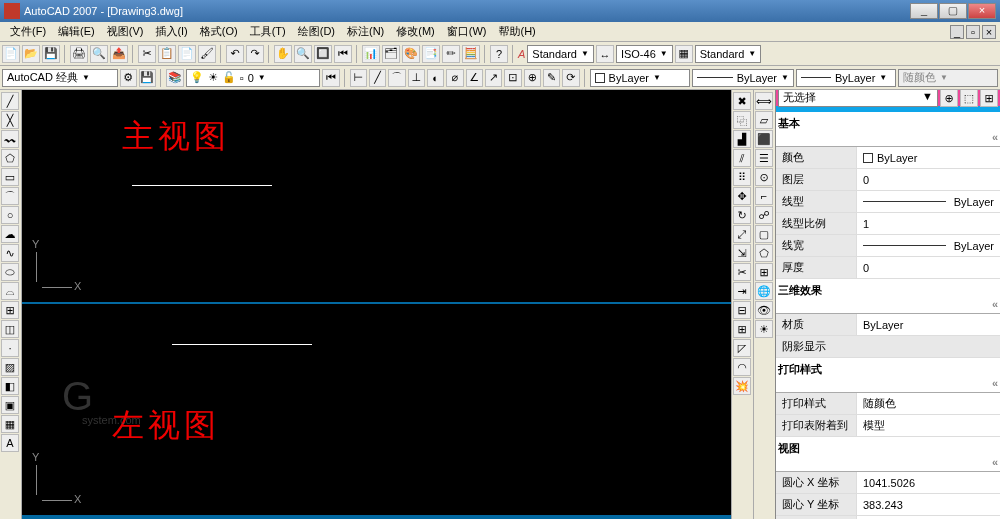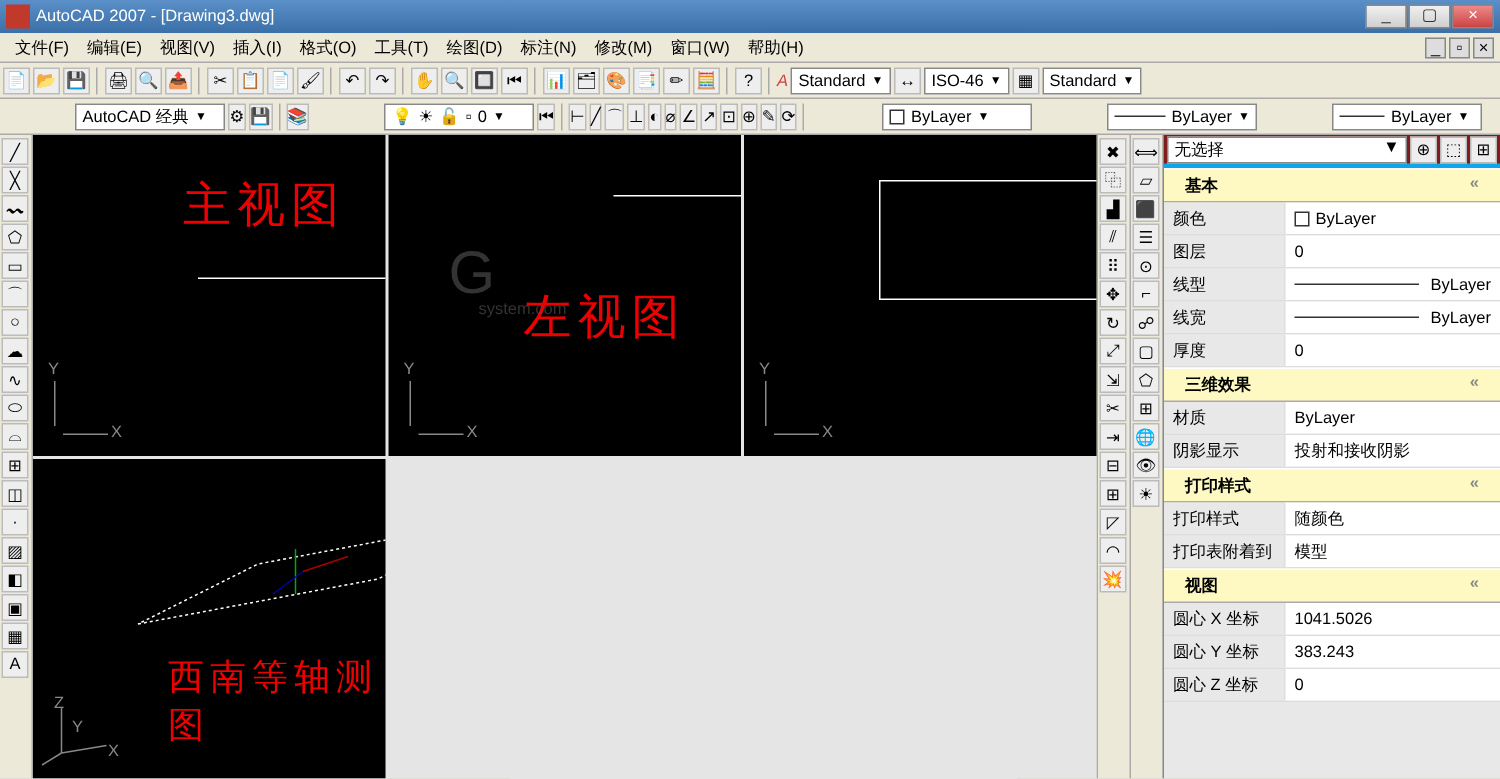--- a/index.html
+++ b/index.html
@@ -19,48 +19,48 @@
 .toolbar { height: 24px; background: #ece9d8; border-bottom: 1px solid #aaa; display: flex; align-items: center; padding: 0 2px; gap: 2px; }
 .tbtn { width: 18px; height: 18px; border: 1px solid #bbb; background: #eee; cursor: pointer; display: inline-flex; align-items: center; justify-content: center; }
 .tsep { width: 2px; height: 18px; border-left: 1px solid #aaa; margin: 0 2px; }
 .tselect { height: 18px; border: 1px solid #888; background: #fff; padding: 0 4px; display: flex; align-items: center; gap: 4px; cursor: pointer; }
 .tselect .ar { font-size: 8px; }
 
 .content { display: flex; height: calc(100% - 22px - 20px - 24px - 24px); }
 .ltools { width: 22px; background: #ece9d8; border-right: 1px solid #aaa; display: flex; flex-direction: column; gap: 1px; padding: 2px 1px; }
 .ltools .tbtn { width: 18px; height: 18px; }
 
-.viewarea { flex: 1; background: #e5e5e5; display: grid; grid-template-columns: 1fr 1fr 1fr; grid-template-rows: 1fr 1fr; gap: 2px; position: relative; }
+.viewarea { flex: 1; background: #0369a1; display: grid; grid-template-columns: 1fr; grid-template-rows: 1fr 1fr; gap: 2px; position: relative; }
 .viewport { background: #000; position: relative; overflow: hidden; }
 .vlabel { position: absolute; color: #e00; font-family: "SimSun", serif; font-size: 32px; font-weight: normal; letter-spacing: 4px; }
 .ucs { position: absolute; bottom: 4px; left: 4px; color: #888; font-size: 10px; }
 .ucs .yax { position: absolute; bottom: 16px; left: 10px; width: 1px; height: 30px; background: #888; }
 .ucs .xax { position: absolute; bottom: 10px; left: 16px; width: 30px; height: 1px; background: #888; }
 .ucs .yl { position: absolute; bottom: 48px; left: 6px; }
 .ucs .xl { position: absolute; bottom: 6px; left: 48px; }
 .rect { position: absolute; border: 1px solid #fff; }
 
 .rtools { width: 44px; background: #ece9d8; display: flex; }
 .rcol { width: 22px; display: flex; flex-direction: column; gap: 1px; padding: 2px 1px; border-left: 1px solid #aaa; }
 
 .proppanel { width: 225px; background: #e8e8e8; border-left: 1px solid #888; display: flex; flex-direction: column; overflow-y: auto; }
-.propbar { height: 22px; background: #7f1d1d; border-bottom: 3px solid #0ea5e9; display: flex; align-items: center; padding: 0 2px; gap: 2px; }
+.propbar { height: 22px; background: #ec4899; border-bottom: 6px solid #0ea5e9; display: flex; align-items: center; padding: 0 2px; gap: 2px; }
 .propbar select, .propbar .psel { flex: 1; height: 18px; border: 1px solid #888; background: #fff; padding: 0 4px; }
 .propbar .tbtn { flex: none; }
-.propsec { background: #fef9c3; padding: 3px 14px; font-weight: bold; border-top: 1px solid #fff; border-bottom: 1px solid #aaa; display: flex; }
+.propsec { background: #ffffff; padding: 3px 2px; font-weight: bold; border-top: 1px solid #fff; border-bottom: 1px solid #aaa; display: flex; flex-direction: column; }
 .propsec .chev { margin-left: auto; color: #888; }
 .proprow { display: flex; border-bottom: 1px solid #ddd; }
 .proprow .k { width: 80px; padding: 3px 6px; background: #e8e8e8; }
 .proprow .v { flex: 1; padding: 3px 6px; background: #fff; border-left: 1px solid #ddd; display: flex; align-items: center; gap: 4px; }
 .proprow .sw { width: 10px; height: 10px; border: 1px solid #333; display: inline-block; }
 .proprow .ln { flex: 1; height: 1px; background: #333; margin-right: 4px; }
 
 .watermark { position: absolute; color: #555; font-size: 18px; pointer-events: none; opacity: 0.6; font-family: Arial; }
 
-.layerbar .tselect { min-width: 100px; margin-left: 48px; }
+.layerbar .tselect { min-width: 100px; }
 </style>
 </head>
 <body>
 
 <div class="titlebar">
   <div class="logo"></div>
   <span>AutoCAD 2007 - [Drawing3.dwg]</span>
   <div class="winbtns">
     <div class="winbtn">_</div>
     <div class="winbtn">▢</div>
@@ -328,20 +328,26 @@
           </div>
         </div>
         <div class="proprow">
           <div class="k">线型</div>
           <div class="v">
             <span class="ln"></span>
             <span>ByLayer</span>
           </div>
         </div>
         <div class="proprow">
+          <div class="k">线型比例</div>
+          <div class="v">
+            <span>1</span>
+          </div>
+        </div>
+        <div class="proprow">
           <div class="k">线宽</div>
           <div class="v">
             <span class="ln"></span>
             <span>ByLayer</span>
           </div>
         </div>
         <div class="proprow">
           <div class="k">厚度</div>
           <div class="v">
             <span>0</span>
@@ -355,23 +361,20 @@
       </div>
     <div id="sec-3d">
         <div class="proprow">
           <div class="k">材质</div>
           <div class="v">
             <span>ByLayer</span>
           </div>
         </div>
         <div class="proprow">
           <div class="k">阴影显示</div>
-          <div class="v">
-            <span>投射和接收阴影</span>
-          </div>
         </div>
       </div>
 
     <div class="propsec">
         <span>打印样式</span>
         <span class="chev">«</span>
       </div>
     <div id="sec-print">
         <div class="proprow">
           <div class="k">打印样式</div>

